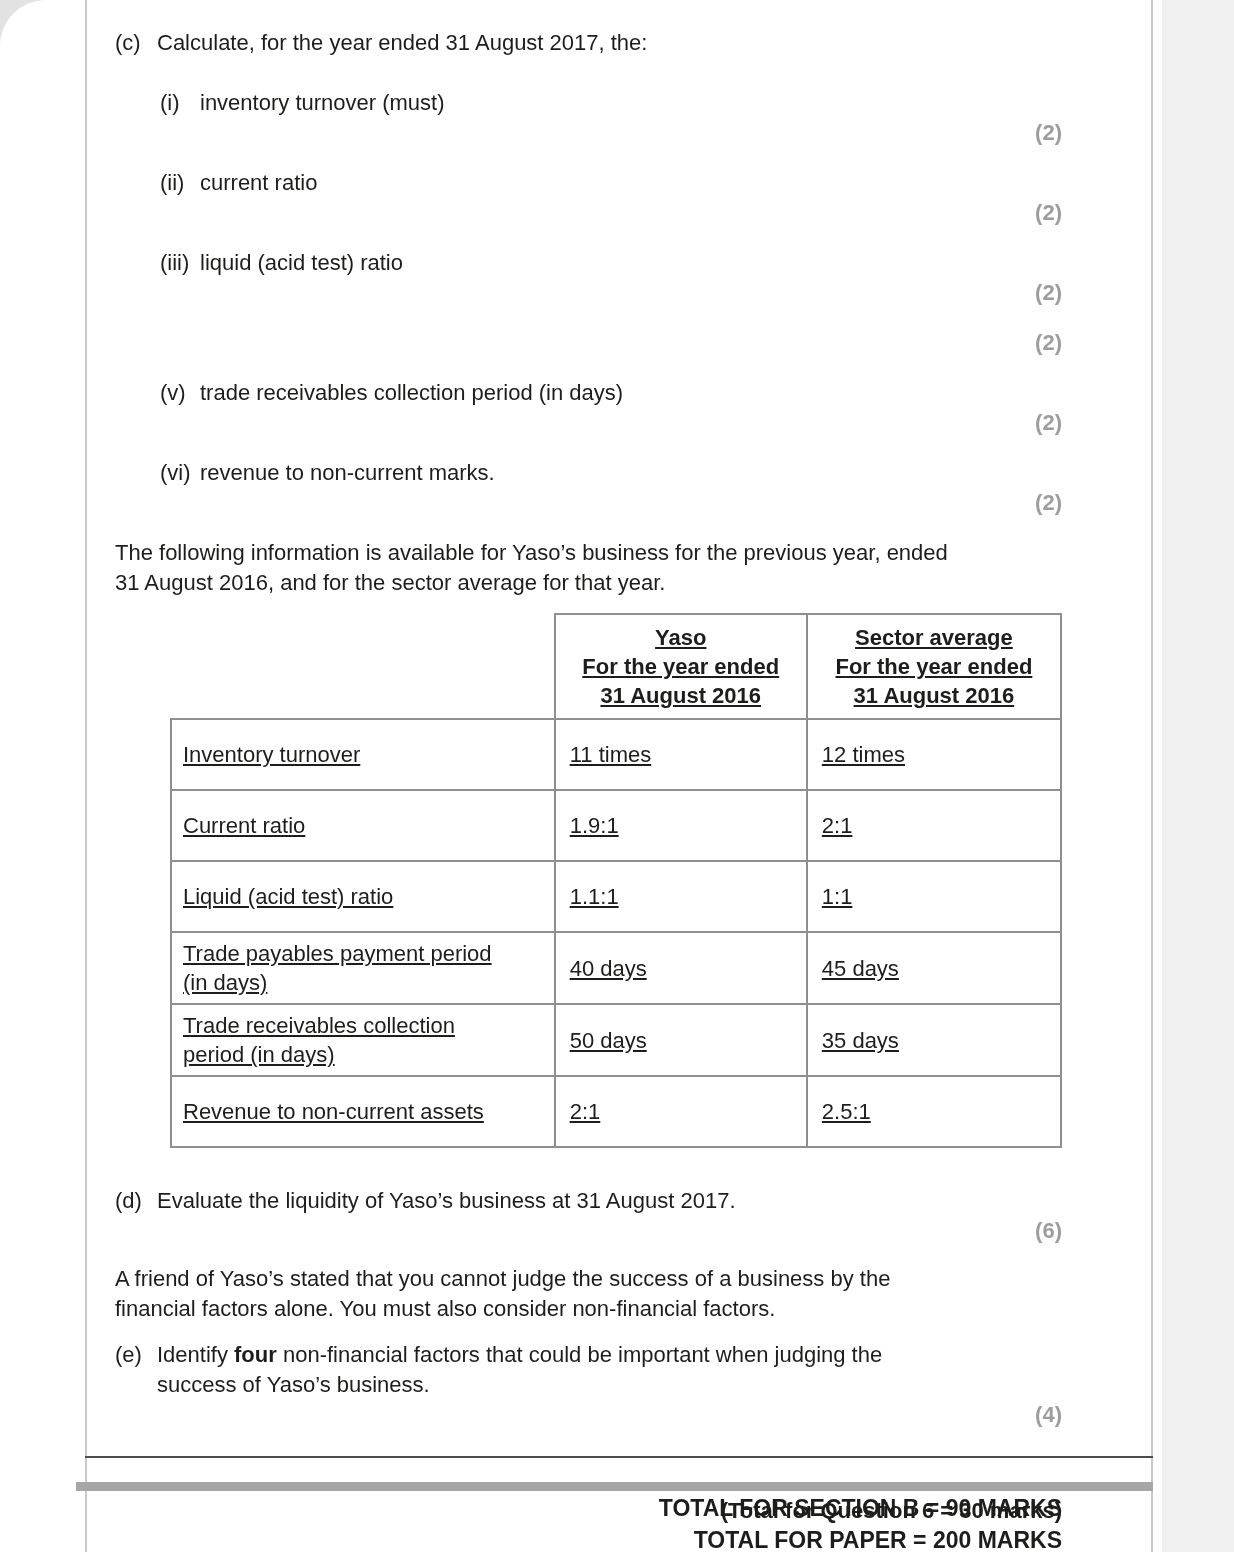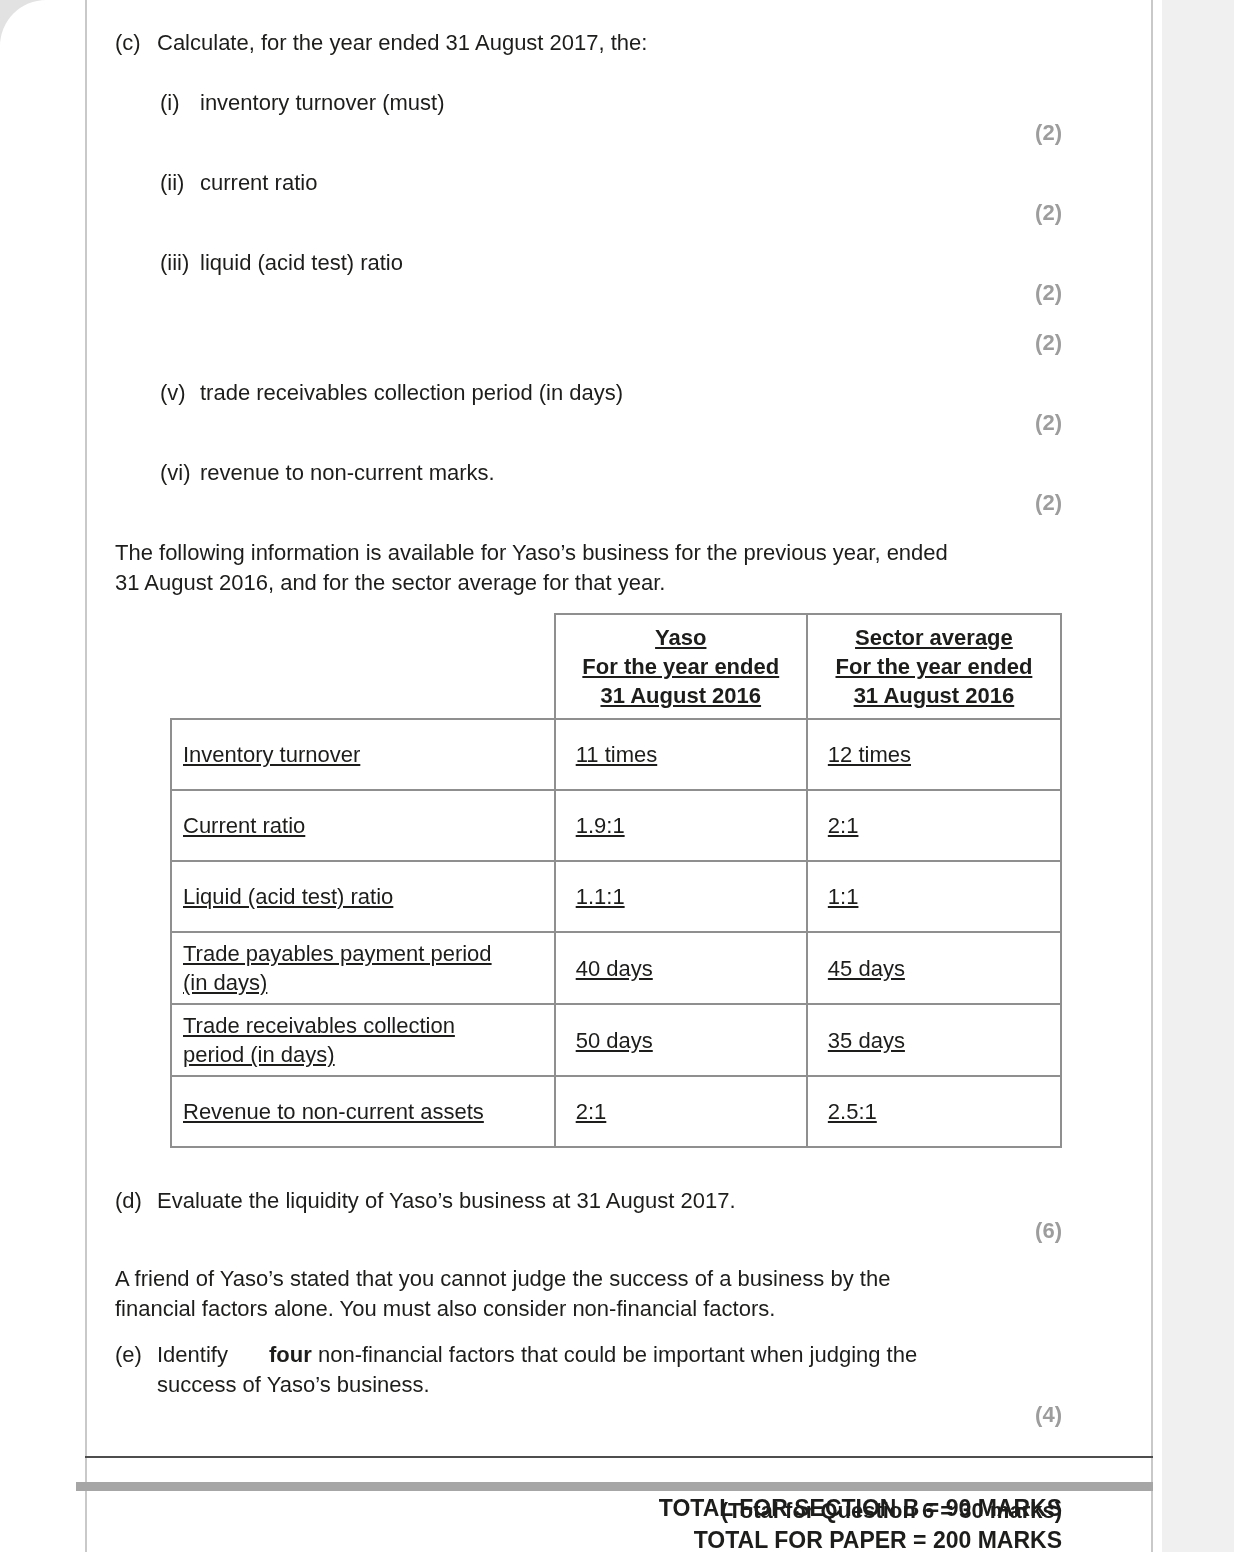--- a/index.html
+++ b/index.html
@@ -22,31 +22,31 @@
   .marks{text-align:right;font-weight:bold;color:#9d9d9d;}
   .preline{white-space:pre-line;}
   .para{margin:0;width:1000px;}
   table.datatable{border-collapse:collapse;margin:15px 0 0 55px;table-layout:fixed;text-decoration:underline;}
   .datatable col.c1{width:385px;}
   .datatable col.c2{width:253px;}
   .datatable col.c3{width:255px;}
   .datatable th,.datatable td{border:2px solid #8f8f8f;font-size:22px;line-height:29px;vertical-align:middle;}
   .datatable th{font-weight:bold;text-align:center;padding:8px 6px;white-space:pre-line;}
   .datatable th.empty{border:none;background:transparent;}
-  .datatable td{height:57px;padding:6px 20px;border-radius:17px;}
+  .datatable td{height:57px;padding:6px 14px;border-radius:17px;}
   .datatable td.lbl{text-align:left;padding-left:11px;white-space:pre-line;}
   .datatable td.val{text-align:left;}
   .qd{margin-top:38px;}
   .qfriend{margin-top:18px;}
   .qe{margin-top:16px;}
   .qtotal{position:absolute;right:172px;top:1496px;font-weight:bold;font-size:22px;line-height:30px;}
   .thin-rule{position:absolute;left:85px;top:1456px;width:1068px;height:2px;background:#4d4d4d;}
   .thick-rule{position:absolute;left:76px;top:1482px;width:1077px;height:9px;background:#a6a6a6;}
   .grand-totals{position:absolute;right:172px;bottom:-4px;text-align:right;font-weight:bold;font-size:23px;line-height:32px;}
-  b{font-weight:bold;margin-left:35px;}
+  b{font-weight:bold;}
 </style>
 </head>
 <body>
 
 <div class="canvas">
   <div class="corner-tl"></div>
   <div class="edge-band"></div>
   <div class="rule-left"></div>
   <div class="rule-right"></div>
 

